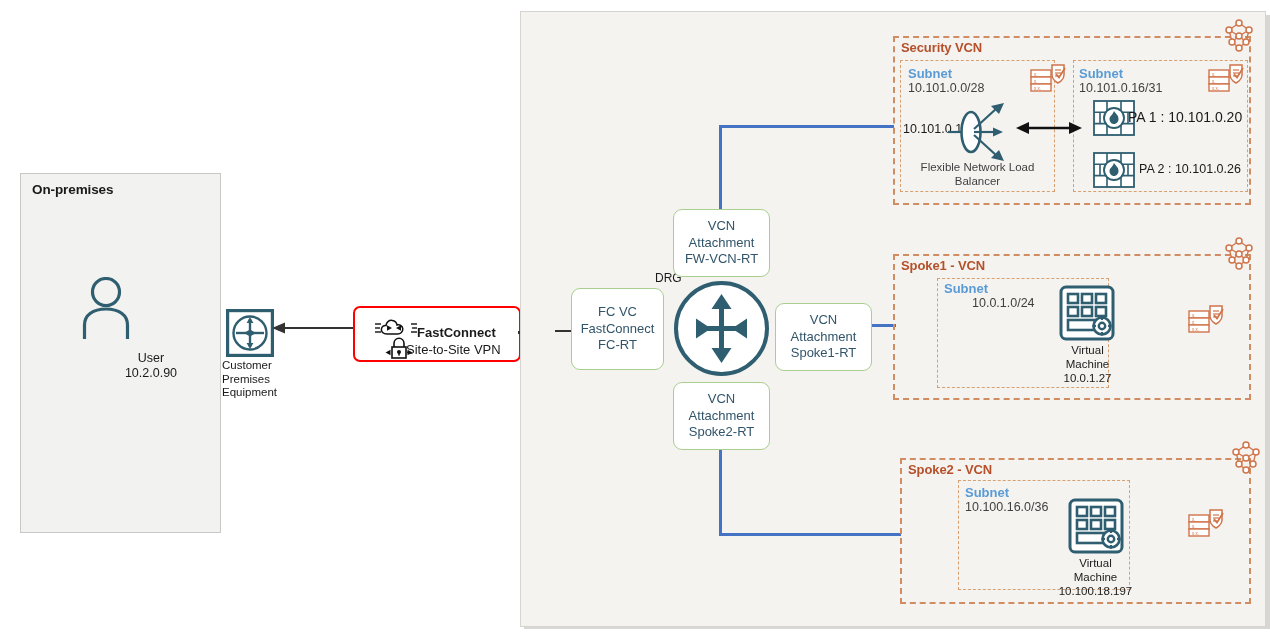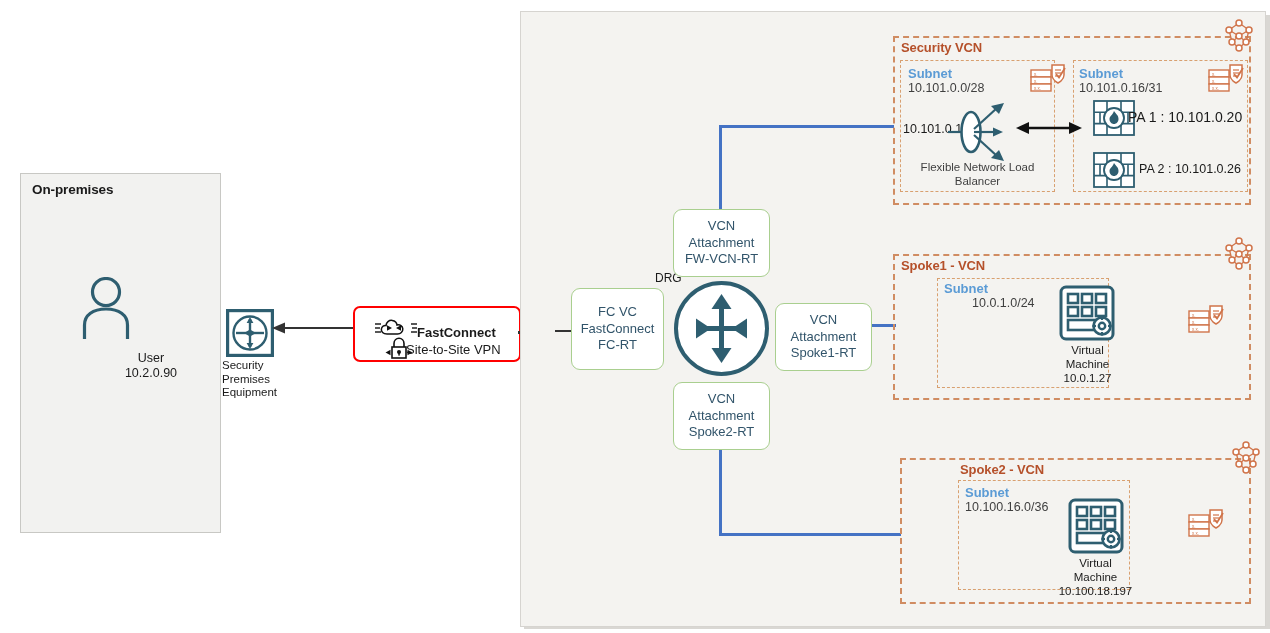--- a/index.html
+++ b/index.html
@@ -94,21 +94,21 @@
   }
   .vcn-title{
     position:absolute;font-size:13px;font-weight:bold;color:#b5502a;
     letter-spacing:-0.1px;white-space:nowrap;
   }
   #vcn-sec{left:893px;top:36px;width:358px;height:169px;}
   #vcn-sec-title{left:901px;top:40px;}
   #vcn-sp1{left:893px;top:254px;width:358px;height:146px;}
   #vcn-sp1-title{left:901px;top:258px;text-align:right;}
   #vcn-sp2{left:900px;top:458px;width:351px;height:146px;}
-  #vcn-sp2-title{left:960px;top:462px;}
+  #vcn-sp2-title{left:908px;top:462px;}
 
   
   .subnet{
     border:1.5px dashed #d8a070;box-sizing:border-box;background:transparent;
   }
   .subnet-title{
     position:absolute;font-size:13px;font-weight:bold;color:#5b9bd5;
   }
   .subnet-cidr{
     position:absolute;font-size:12.5px;color:#3f3f3f;
@@ -186,21 +186,21 @@
     <line x1="24" y1="10" x2="24" y2="38"></line>
     <line x1="10" y1="24" x2="38" y2="24"></line>
   </g>
   <g fill="#2e5e70">
     <polygon points="24,8 20.6,14 27.4,14"></polygon>
     <polygon points="24,40 20.6,34 27.4,34"></polygon>
     <polygon points="18,24 24,20.6 24,27.4"></polygon>
     <polygon points="30,24 24,20.6 24,27.4"></polygon>
   </g>
 </svg>
-<div class="abs" id="cpe-label">Security
+<div class="abs" id="cpe-label">Customer
 Premises
 Equipment</div>
 
 <svg class="abs" id="cpe-arrow" viewBox="0 0 86 16">
   <line x1="86" y1="8" x2="12" y2="8" stroke="#333" stroke-width="2"></line>
   <polygon points="0,8 13,2.5 13,13.5" fill="#333"></polygon>
 </svg>
 
 <div class="abs" id="fc-box"></div>
 <svg class="abs" id="fc-cloud-icon" viewBox="0 0 44 22">

